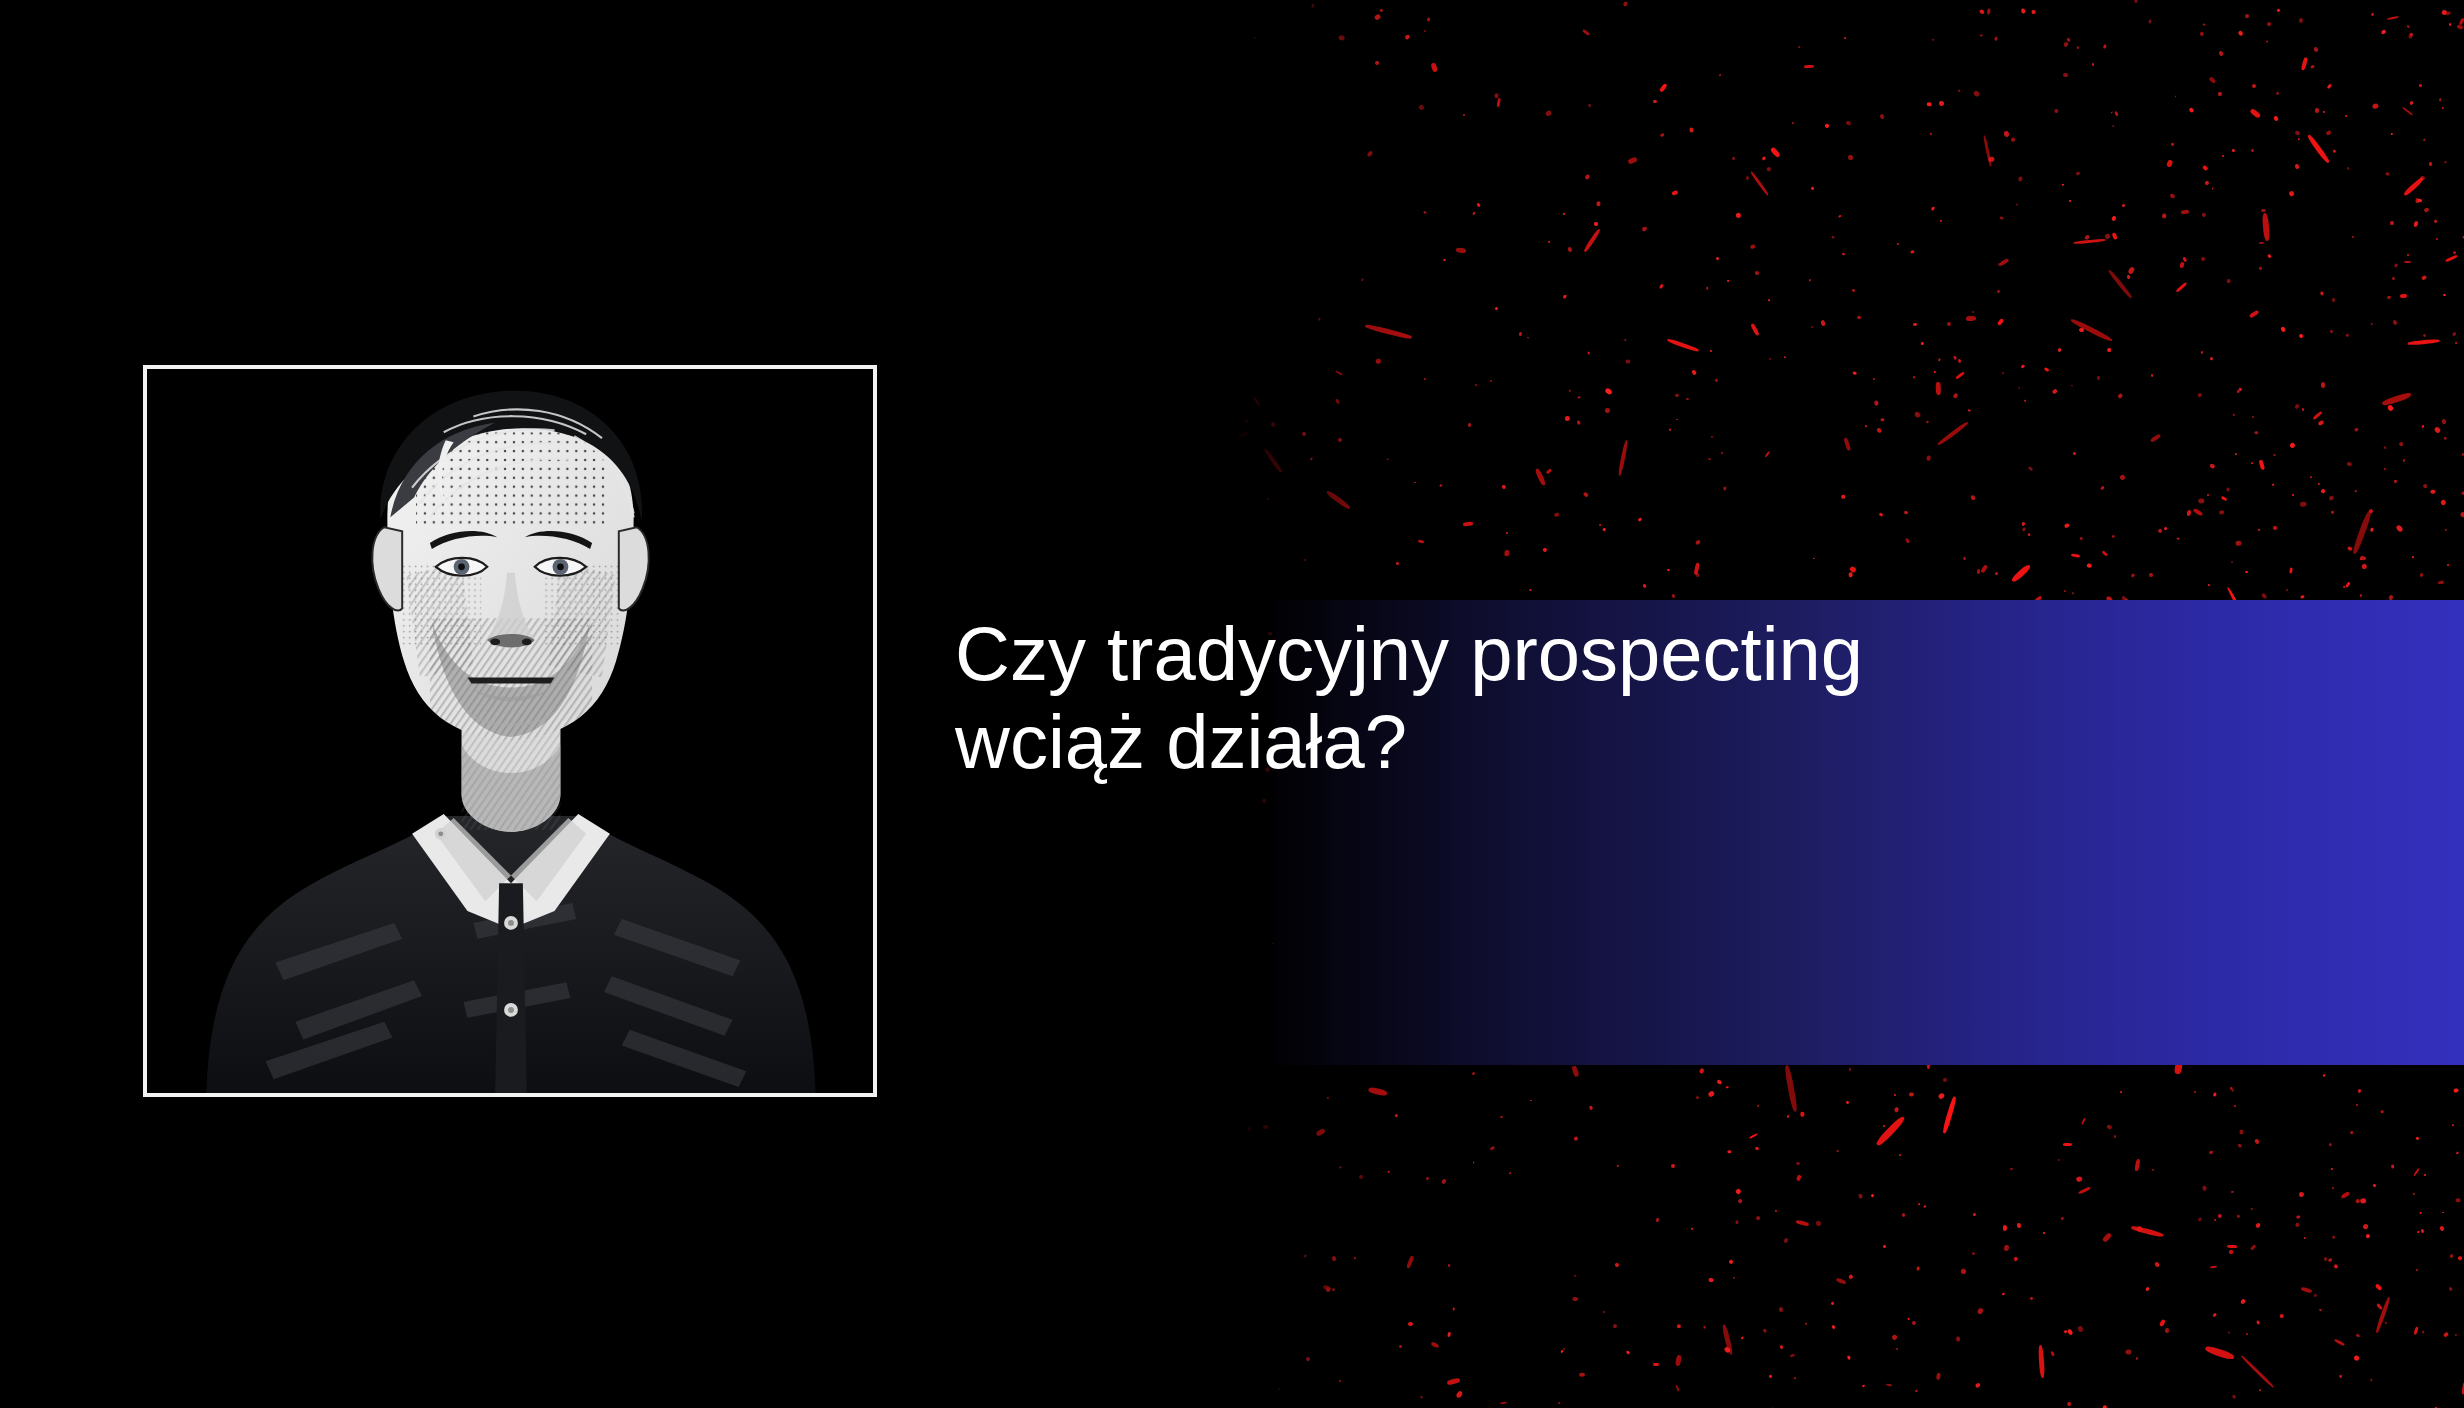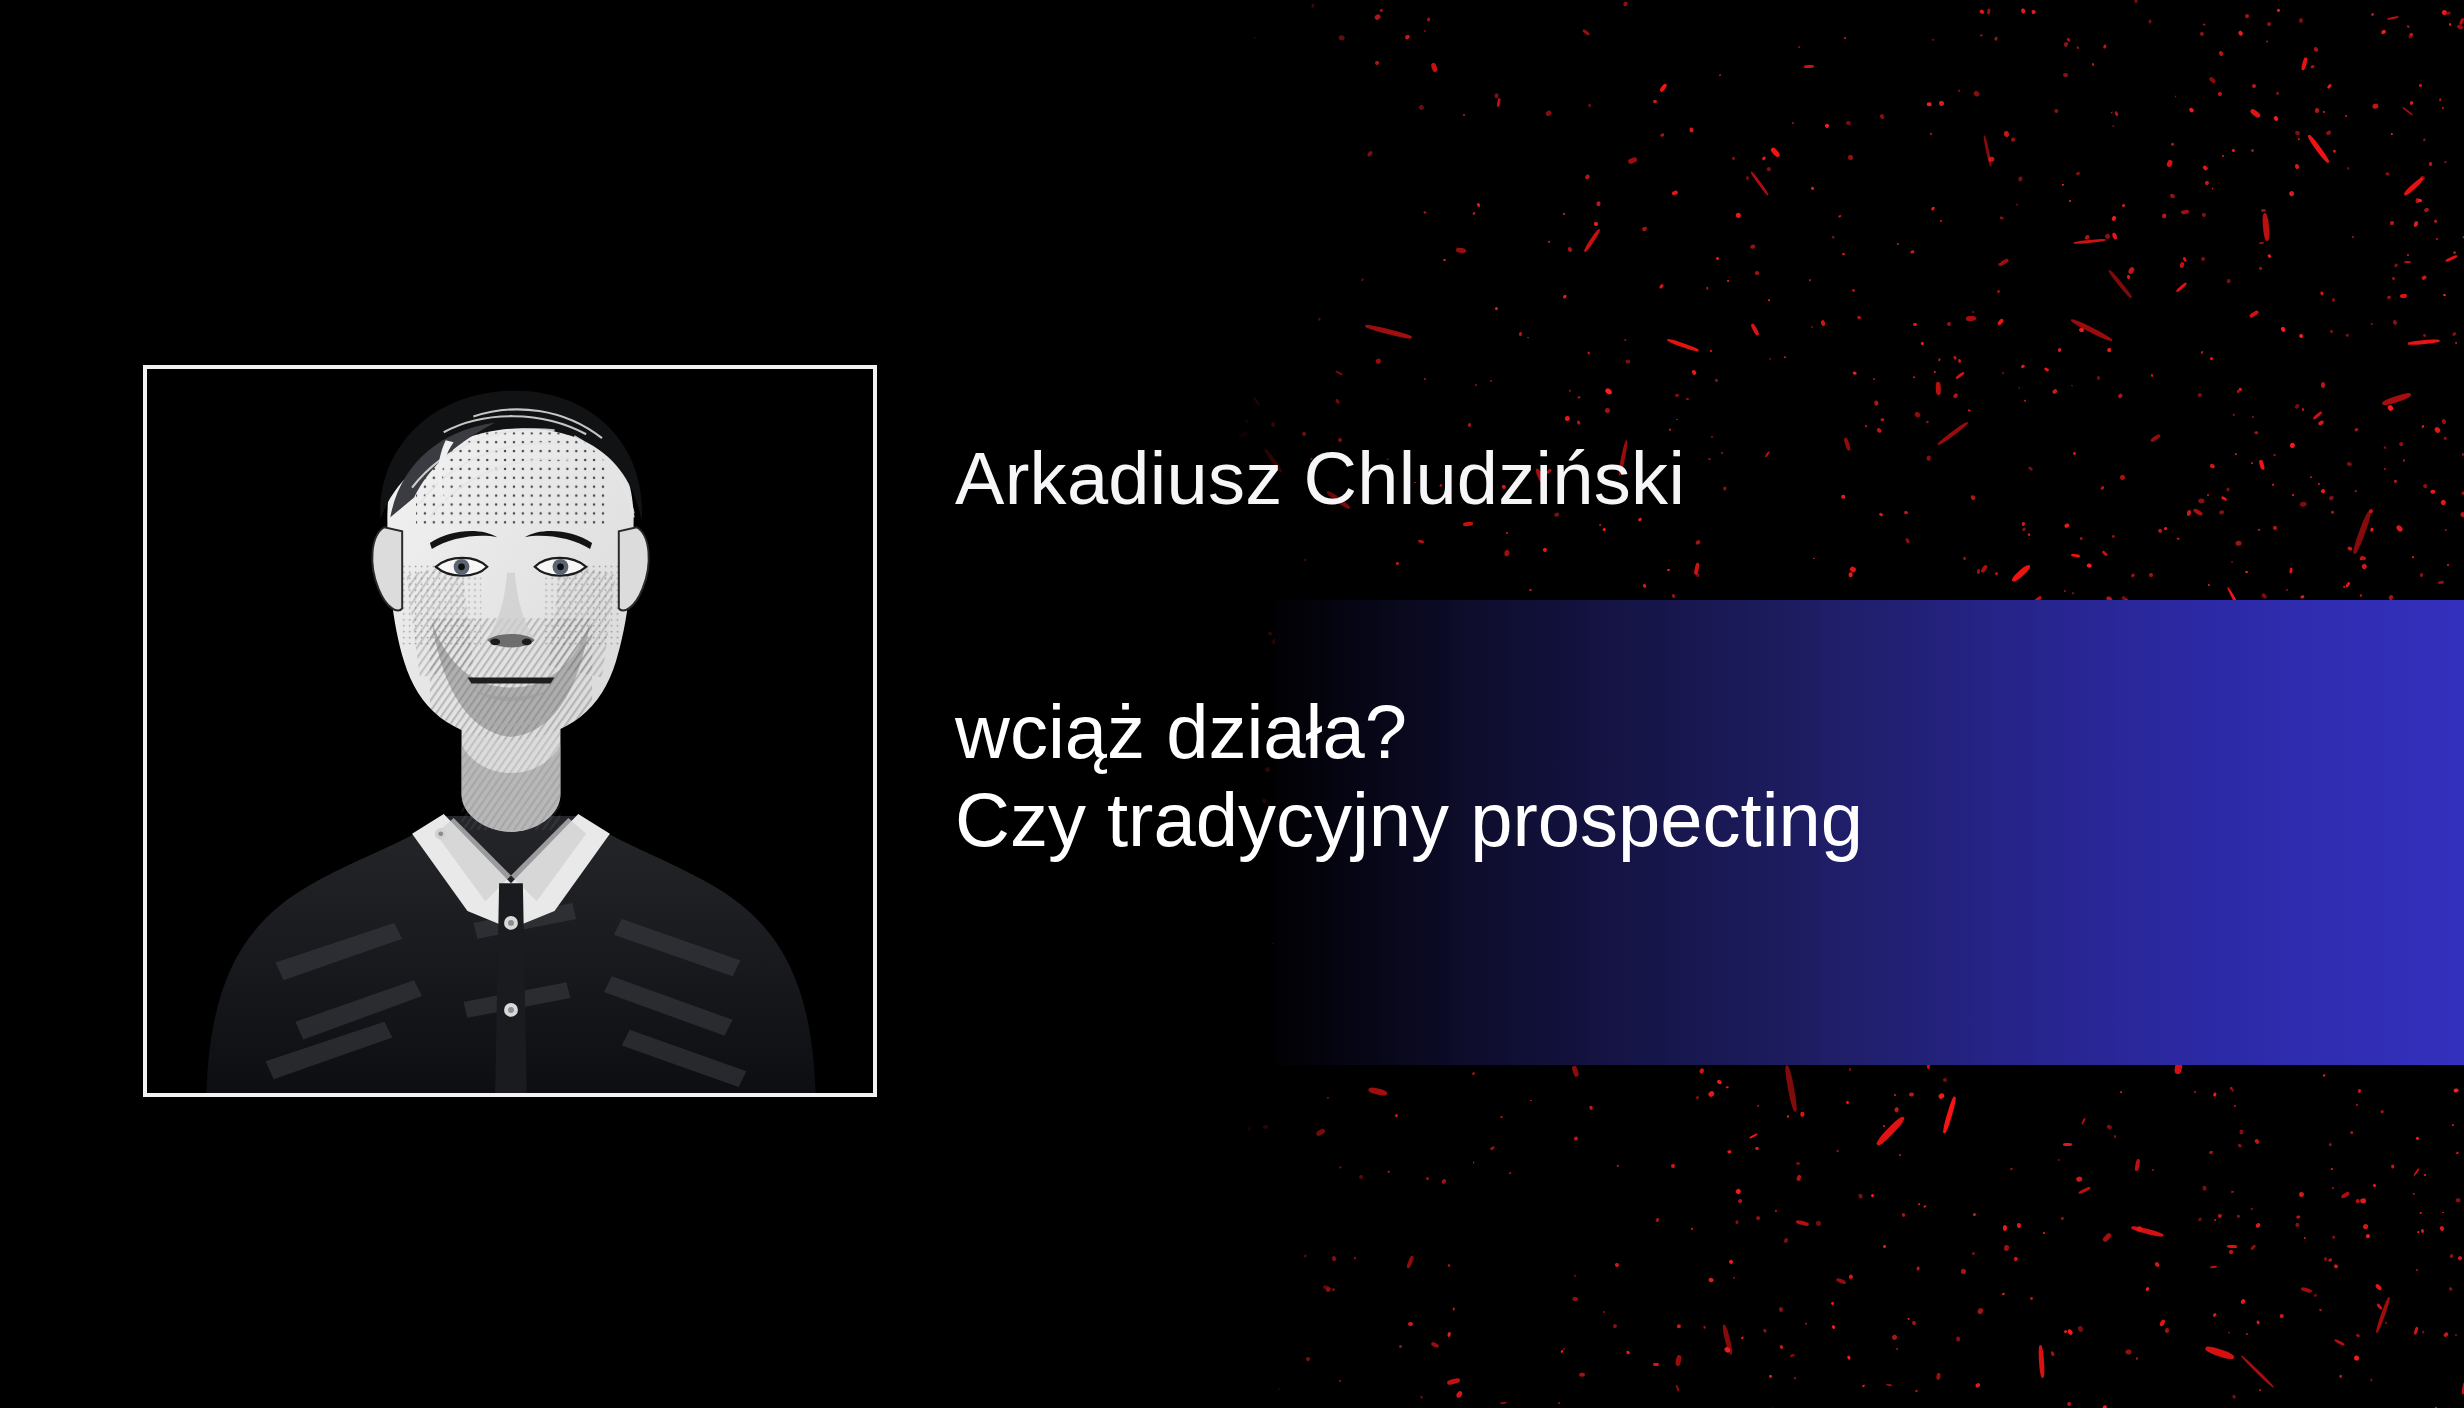--- a/index.html
+++ b/index.html
@@ -1337,20 +1337,19 @@
 
         <path d="M324 312 L412 312 L408 318 L328 318 Z" fill="#1e1e1e"></path>
         <path d="M330 324 C350 334 386 334 406 324 C386 340 350 340 330 324 Z" fill="#9b9b9b" opacity="0.6"></path>
 
         <path d="M320 342 C340 364 396 364 416 342 C404 368 332 368 320 342 Z" fill="#aaaaaa" opacity="0.5"></path>
       </svg>
     </div>
   </div>
 
   <div class="text-block">
-    <h2 class="speaker-name">Arkadiusz Chludziński</h2>
     <h1 class="headline">
+      <span class="line">Czy tradycyjny prospecting</span>
       <span class="line">wciąż działa?</span>
-      <span class="line">Czy tradycyjny prospecting</span>
     </h1>
   </div>
 
 </div>
 
 </body></html>

